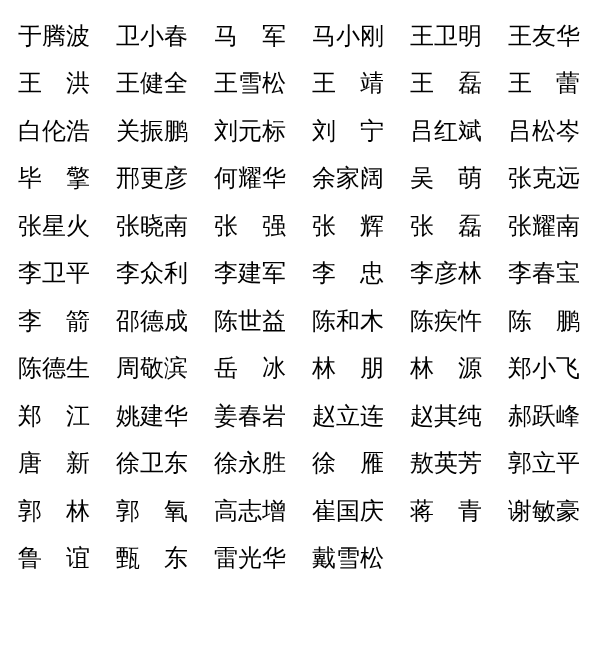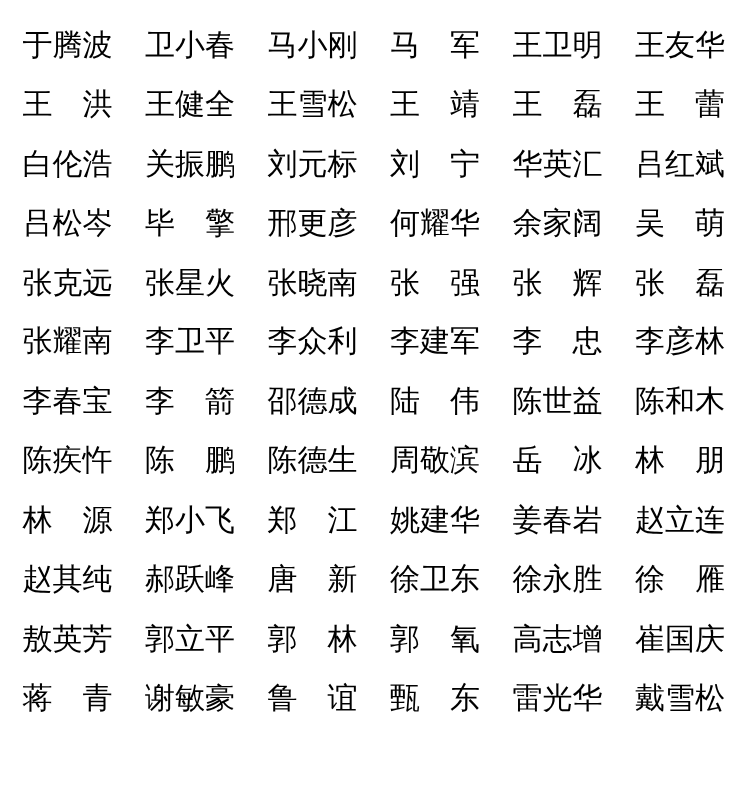--- a/index.html
+++ b/index.html
@@ -36,35 +36,34 @@
     overflow: visible;
   }
 </style>
 </head>
 <body>
 
 <div class="page">
   <div class="name-grid">
       <span class="name-cell">于腾波</span>
       <span class="name-cell">卫小春</span>
+      <span class="name-cell">马　军</span>
       <span class="name-cell">马小刚</span>
-      <span class="name-cell">马　军</span>
       <span class="name-cell">王卫明</span>
       <span class="name-cell">王友华</span>
       <span class="name-cell">王　洪</span>
       <span class="name-cell">王健全</span>
       <span class="name-cell">王雪松</span>
       <span class="name-cell">王　靖</span>
       <span class="name-cell">王　磊</span>
       <span class="name-cell">王　蕾</span>
       <span class="name-cell">白伦浩</span>
       <span class="name-cell">关振鹏</span>
       <span class="name-cell">刘元标</span>
       <span class="name-cell">刘　宁</span>
-      <span class="name-cell">华英汇</span>
       <span class="name-cell">吕红斌</span>
       <span class="name-cell">吕松岑</span>
       <span class="name-cell">毕　擎</span>
       <span class="name-cell">邢更彦</span>
       <span class="name-cell">何耀华</span>
       <span class="name-cell">余家阔</span>
       <span class="name-cell">吴　萌</span>
       <span class="name-cell">张克远</span>
       <span class="name-cell">张星火</span>
       <span class="name-cell">张晓南</span>
@@ -73,21 +72,20 @@
       <span class="name-cell">张　磊</span>
       <span class="name-cell">张耀南</span>
       <span class="name-cell">李卫平</span>
       <span class="name-cell">李众利</span>
       <span class="name-cell">李建军</span>
       <span class="name-cell">李　忠</span>
       <span class="name-cell">李彦林</span>
       <span class="name-cell">李春宝</span>
       <span class="name-cell">李　箭</span>
       <span class="name-cell">邵德成</span>
-      <span class="name-cell">陆　伟</span>
       <span class="name-cell">陈世益</span>
       <span class="name-cell">陈和木</span>
       <span class="name-cell">陈疾忤</span>
       <span class="name-cell">陈　鹏</span>
       <span class="name-cell">陈德生</span>
       <span class="name-cell">周敬滨</span>
       <span class="name-cell">岳　冰</span>
       <span class="name-cell">林　朋</span>
       <span class="name-cell">林　源</span>
       <span class="name-cell">郑小飞</span>

